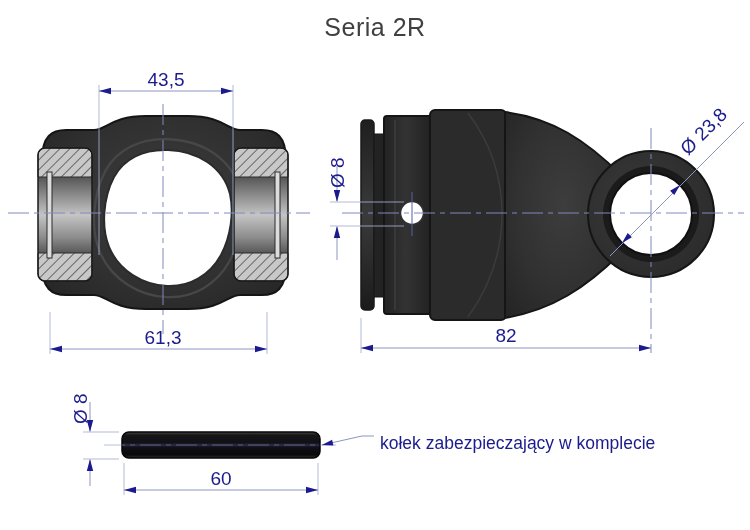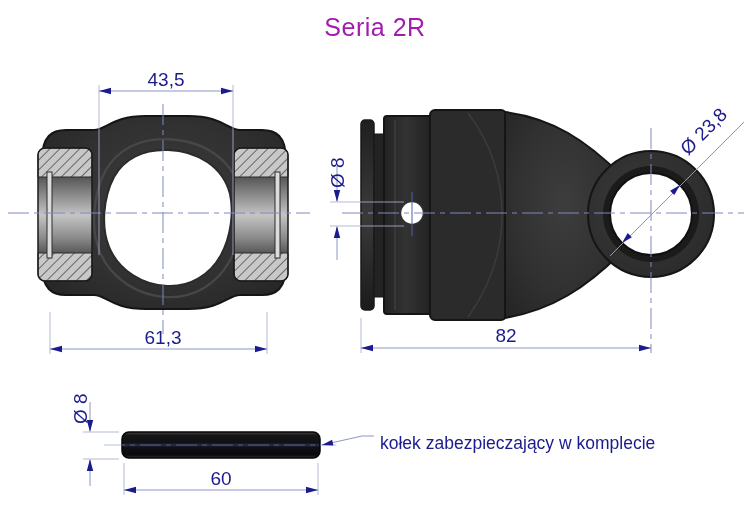--- a/index.html
+++ b/index.html
@@ -7,21 +7,21 @@
     position:relative;
     width:750px;height:530px;
     background:#ffffff;
     overflow:hidden;
     font-family:"Liberation Sans", sans-serif;
   }
   .drawing-title{
     position:absolute;top:14px;left:0;width:750px;
     text-align:center;
     font-size:25px;line-height:26px;
-    color:#a21caf;
+    color:#404040;
     letter-spacing:0.5px;
   }
   svg{position:absolute;top:0;left:0;}
   .dimline{stroke:#8d96c2;stroke-width:1;fill:none;}
   .extline{stroke:#a6aecf;stroke-width:1;fill:none;opacity:.85;}
   .centerline{stroke:#7f8abd;stroke-width:1;fill:none;stroke-dasharray:21 5 5 5;}
   .arrow{fill:#1b1b8e;stroke:none;}
   .dimtext{fill:#1b1b8e;font-family:"Liberation Sans",sans-serif;font-size:19px;}
   .notetext{fill:#1b1b8e;font-family:"Liberation Sans",sans-serif;font-size:17.5px;}
   .outline{stroke:#151515;stroke-width:2;}

